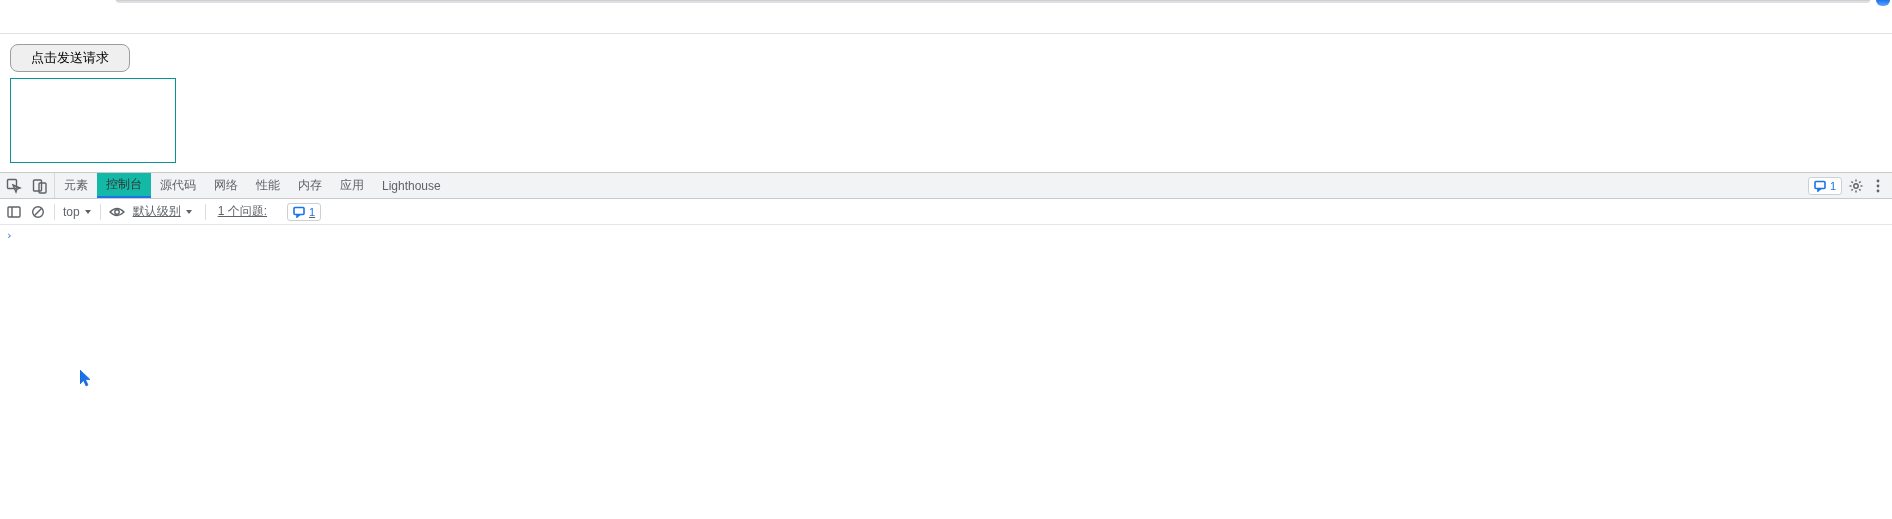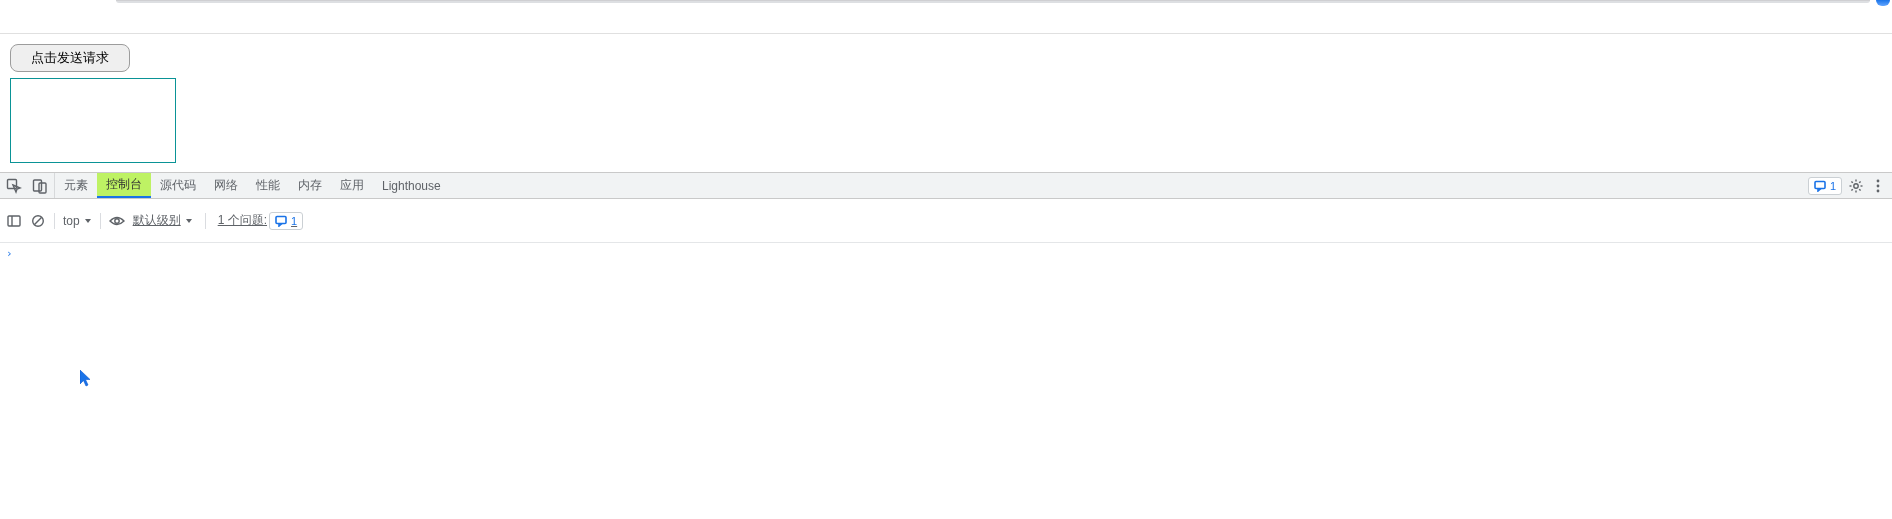--- a/index.html
+++ b/index.html
@@ -15,35 +15,35 @@
   .page-inner { padding: 10px 10px; }
   .btn-send { font-family: Liberation Serif, serif; font-size: 13px; padding: 4px 20px; background: #efefef; border: 1px solid #9c9c9c; border-radius: 8px; cursor: pointer; }
   .teal-box { margin-top: 6px; width: 166px; height: 85px; border: 1px solid #0a9396; background: #ffffff; }
 
   
   .devtools { position: absolute; left: 0; right: 0; top: 172px; bottom: 0; border-top: 1px solid #c9c9c9; display: flex; flex-direction: column; }
   .dt-tabs { height: 26px; background: #f1f3f4; border-bottom: 1px solid #c9c9c9; display: flex; align-items: stretch; font-size: 12px; color: #5f6368; position: relative; }
   .dt-left-icons { display: flex; align-items: center; padding: 0 6px; gap: 10px; border-right: 1px solid #d7d9db; }
   .dt-ic { width: 16px; height: 16px; display: flex; align-items: center; justify-content: center; cursor: pointer; }
   .dt-tab { padding: 0 9px; display: flex; align-items: center; cursor: pointer; white-space: nowrap; }
-  .dt-tab.active { color: #333; border-bottom: 2px solid #1a73e8; background: #bef264; }
+  .dt-tab.active { color: #333; border-bottom: 2px solid #1a73e8; background: #14b8a6; }
   .dt-right { position: absolute; right: 0; top: 0; bottom: 0; display: flex; align-items: center; gap: 6px; padding: 0 6px; }
   .badge-issues { display: flex; align-items: center; gap: 4px; border: 1px solid #cbd0d4; border-radius: 3px; padding: 0 5px; height: 18px; color: #1a73e8; background: #fff; cursor: pointer; font-size: 11px; }
   .gear, .kebab { width: 16px; height: 16px; cursor: pointer; color: #5f6368; display: flex; align-items: center; justify-content: center; }
 
   
-  .dt-toolbar { height: 44px; border-bottom: 1px solid #e4e6e8; display: flex; align-items: center; padding: 0 6px; gap: 8px; font-size: 12px; color: #5f6368; position: relative; background: #ffffff; }
+  .dt-toolbar { height: 26px; border-bottom: 1px solid #e4e6e8; display: flex; align-items: center; padding: 0 6px; gap: 8px; font-size: 12px; color: #5f6368; position: relative; background: #ffffff; }
   .tb-ic { width: 16px; height: 16px; display: flex; align-items: center; justify-content: center; cursor: pointer; }
   .vdiv { width: 1px; height: 16px; background: #dadce0; }
   .ctx { display: flex; align-items: center; gap: 4px; cursor: pointer; }
   .filter-input { flex: 1; border: none; outline: none; height: 20px; background: transparent; font-family: inherit; font-size: 12px; color: #333; }
   .filter-input::placeholder { color: #9aa0a6; }
   .dt-toolbar-right { display: flex; align-items: center; gap: 12px; padding-right: 4px; text-decoration: underline; }
   .level-drop { display: flex; align-items: center; gap: 4px; cursor: pointer; color: #5f6368; }
-  .issues-summary { display: flex; align-items: center; gap: 2px; color: #5f6368; }
+  .issues-summary { display: flex; align-items: center; gap: 20px; color: #5f6368; }
   .issues-summary .badge-issues { border: 1px solid #cbd0d4; }
 
   
   .dt-console { flex: 1; position: relative; background: #ffffff; }
   .prompt { position: absolute; top: 4px; left: 6px; color: #1a73e8; font-family: Menlo, Consolas, monospace; font-size: 11px; }
 
   
   .cursor { position: absolute; left: 80px; top: 370px; width: 12px; height: 18px; pointer-events: none; }
 
   

